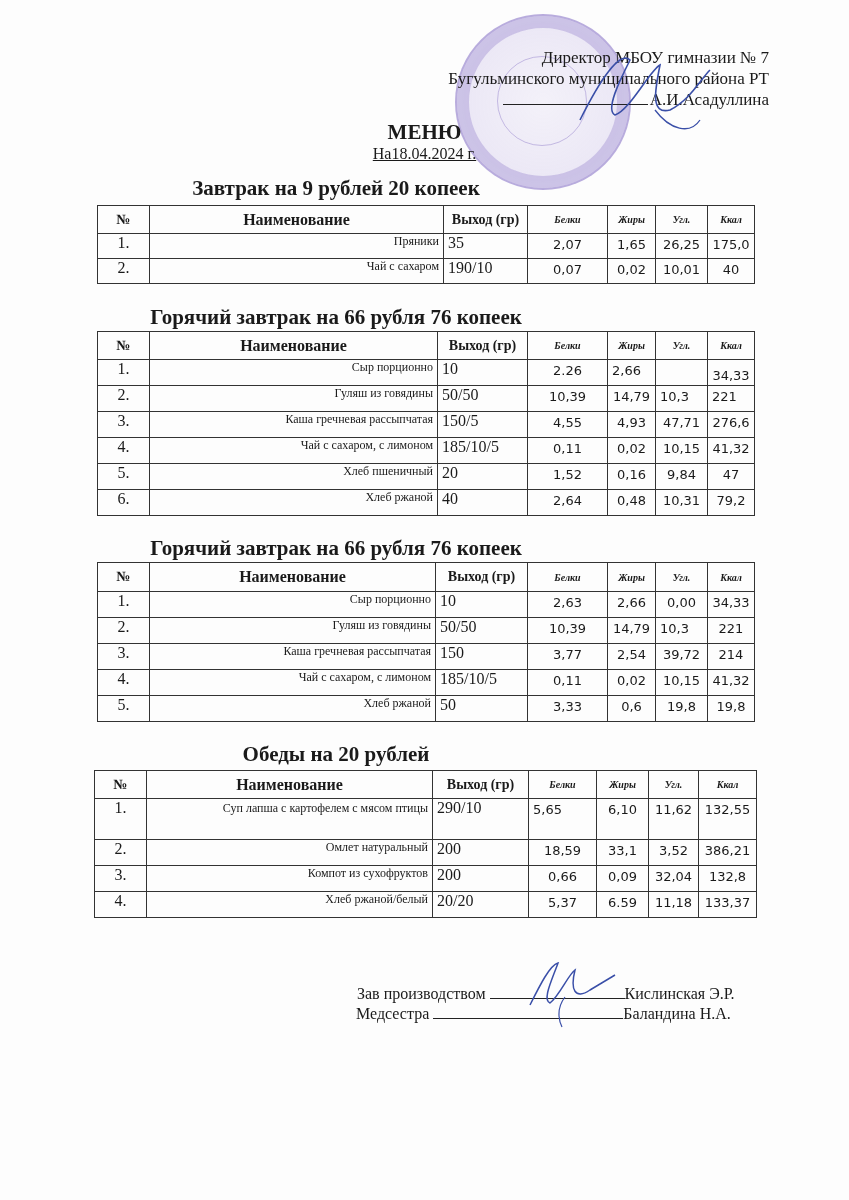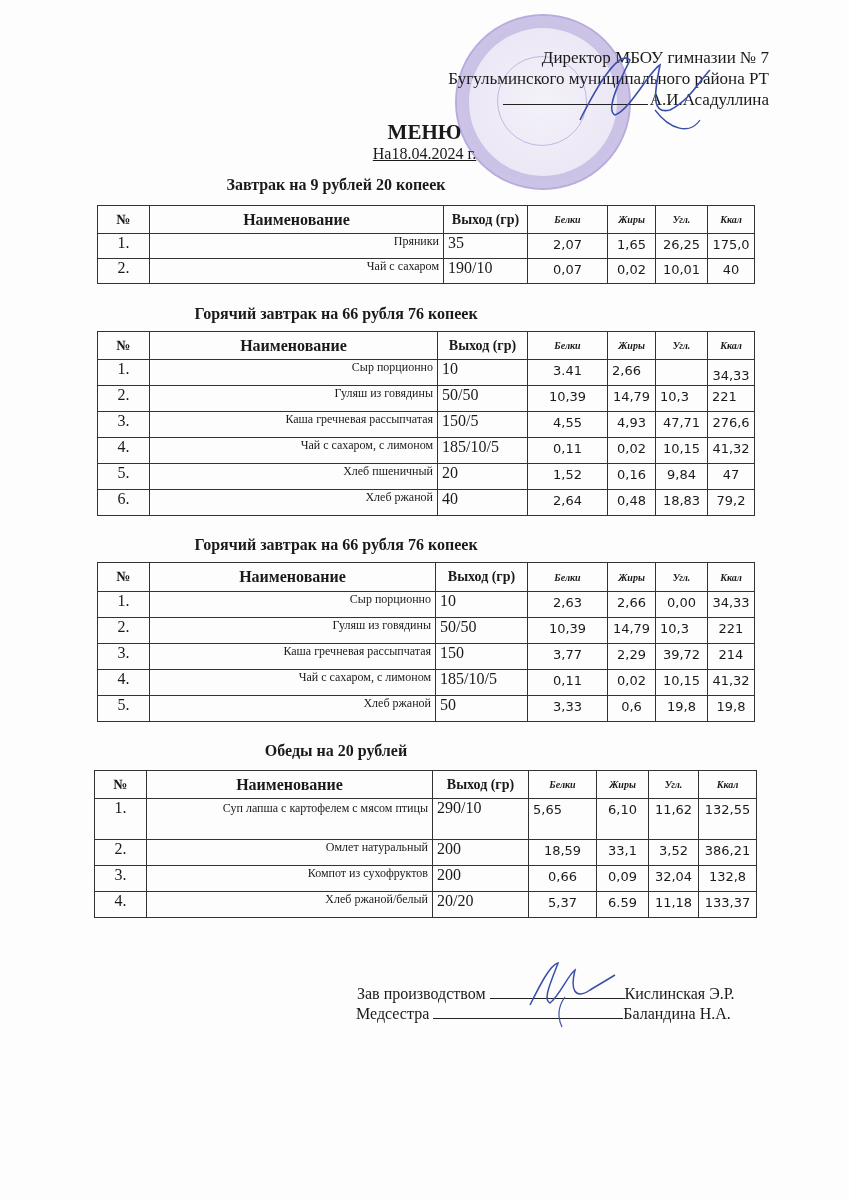--- a/index.html
+++ b/index.html
@@ -16,21 +16,21 @@
   }
   .stamp .inner {
     position: absolute; left: 40px; top: 40px; width: 88px; height: 88px; border-radius: 50%;
     border: 1.5px solid rgba(140,120,200,0.45);
   }
   .approve { right: 80px; top: 47px; text-align: right; font-size: 17px; line-height: 21px; }
   .approve .sig-line { display: inline-block; width: 145px; border-bottom: 1px solid #222; margin-right: 2px; height: 14px; vertical-align: baseline; }
   .title { left: 0; width: 849px; top: 120px; text-align: center; font-weight: bold; font-size: 21px; }
   .date { left: 0; width: 849px; top: 145px; text-align: center; font-size: 16px; }
   .date span { text-decoration: underline; }
-  .section-title { left: 0; width: 672px; text-align: center; font-weight: bold; font-size: 16px; }
+  .section-title { left: 0; width: 672px; text-align: center; font-weight: bold; font-size: 21px; }
   table.menu {
     position: absolute; left: 97px; width: 657px; border-collapse: collapse; table-layout: fixed;
   }
   table.menu td, table.menu th {
     border: 1.3px solid #333; padding: 0 4px; font-weight: normal; vertical-align: top;
   }
   table.menu th { font-family: "Liberation Serif", serif; font-weight: bold; font-size: 14px; text-align: center; vertical-align: middle; }
   table.menu th.small { font-size: 10px; font-style: italic; }
   table.menu th.name { font-size: 16px; }
   table.menu td.num { text-align: center; font-size: 16px; }
@@ -123,21 +123,21 @@
     <th>Выход (гр)</th>
     <th class="small">Белки</th>
     <th class="small">Жиры</th>
     <th class="small">Угл.</th>
     <th class="small">Ккал</th>
   </tr>
   <tr style="height:26px">
     <td class="num">1.</td>
     <td class="name">Сыр порционно</td>
     <td class="out">10</td>
-    <td class="val">3.41</td>
+    <td class="val">2.26</td>
     <td class="val l">2,66</td>
     <td class="val"></td>
     <td class="val" style="padding-top:8px">34,33</td>
   </tr>
   <tr style="height:26px">
     <td class="num">2.</td>
     <td class="name">Гуляш из говядины</td>
     <td class="out">50/50</td>
     <td class="val">10,39</td>
     <td class="val">14,79</td>
@@ -170,21 +170,21 @@
     <td class="val">0,16</td>
     <td class="val">9,84</td>
     <td class="val">47</td>
   </tr>
   <tr style="height:26px">
     <td class="num">6.</td>
     <td class="name">Хлеб ржаной</td>
     <td class="out">40</td>
     <td class="val">2,64</td>
     <td class="val">0,48</td>
-    <td class="val">18,83</td>
+    <td class="val">10,31</td>
     <td class="val">79,2</td>
   </tr>
 </tbody>
   </table>
 
 <div class="abs section-title" style="top:536px">Горячий завтрак на 66 рубля 76 копеек</div>
 <table class="menu" style="top:562px">
   <colgroup>
       <col style="width:52px">
       <col style="width:286px">
@@ -220,21 +220,21 @@
     <td class="val">10,39</td>
     <td class="val">14,79</td>
     <td class="val l">10,3</td>
     <td class="val">221</td>
   </tr>
   <tr style="height:26px">
     <td class="num">3.</td>
     <td class="name">Каша гречневая рассыпчатая</td>
     <td class="out">150</td>
     <td class="val">3,77</td>
-    <td class="val">2,29</td>
+    <td class="val">2,54</td>
     <td class="val">39,72</td>
     <td class="val">214</td>
   </tr>
   <tr style="height:26px">
     <td class="num">4.</td>
     <td class="name">Чай с сахаром, с лимоном</td>
     <td class="out">185/10/5</td>
     <td class="val">0,11</td>
     <td class="val">0,02</td>
     <td class="val">10,15</td>

